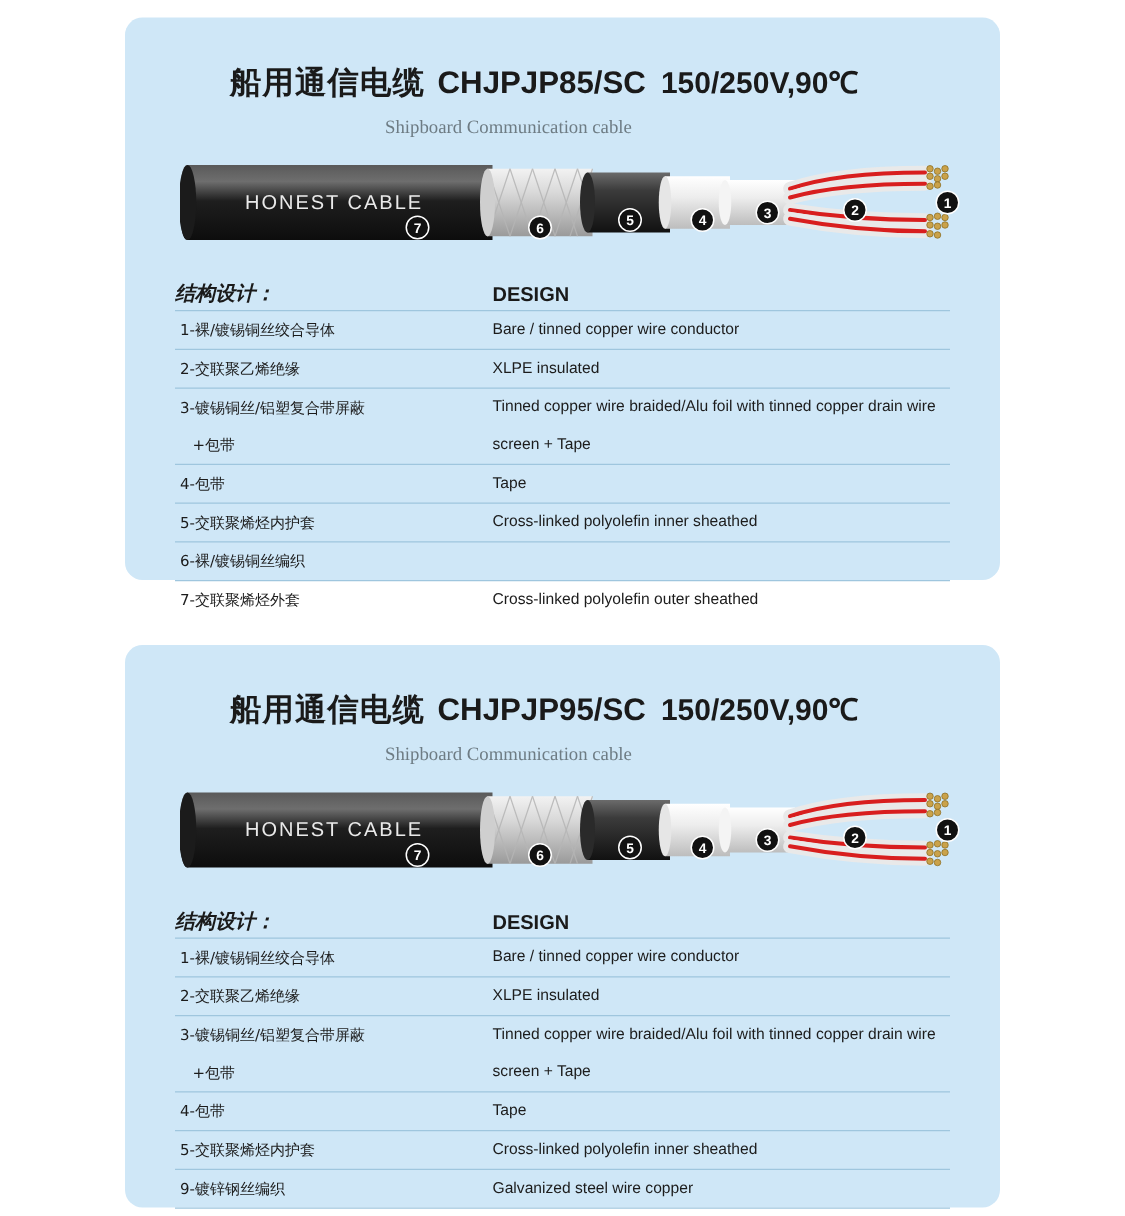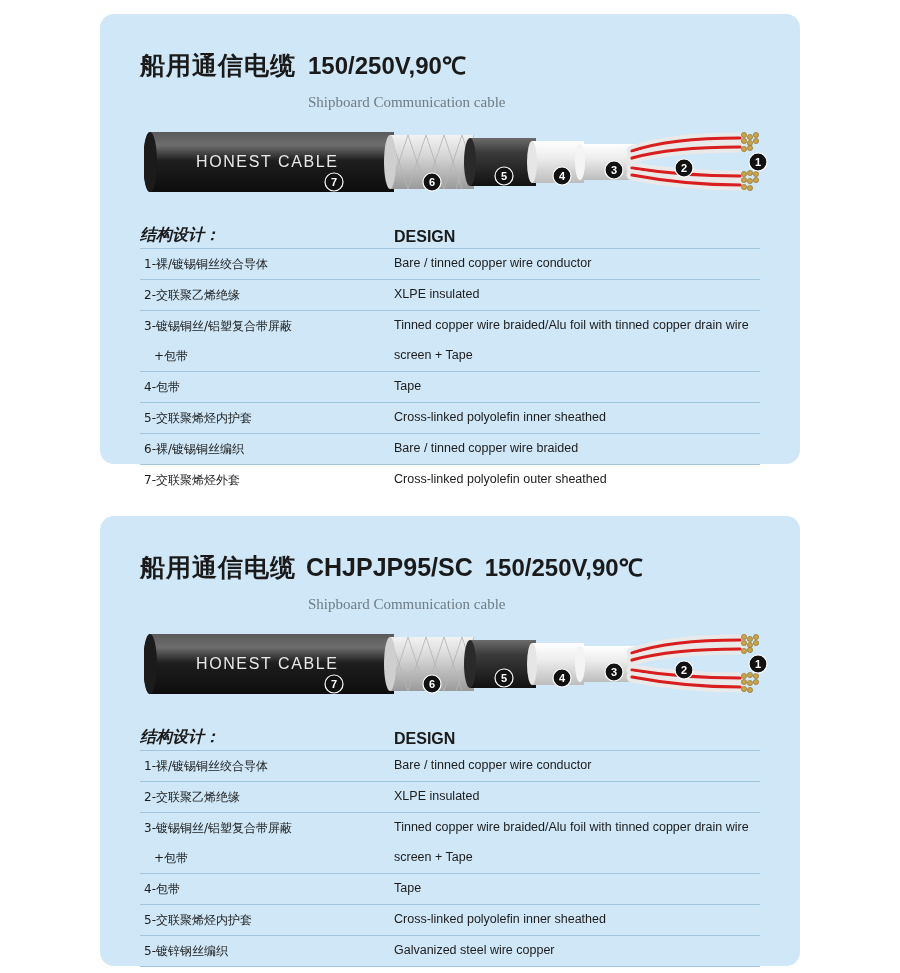--- a/index.html
+++ b/index.html
@@ -43,20 +43,21 @@
     display: flex;
     align-items: baseline;
     white-space: nowrap;
   }
   .title-cn {
     font-family: "DejaVu Sans", sans-serif;
     font-weight: bold;
     font-size: 25px;
     color: #1a1a1a;
     letter-spacing: 1px;
+    margin-left: 44px;
   }
   .title-code {
     font-family: "Liberation Sans", sans-serif;
     font-weight: bold;
     font-size: 25px;
     color: #1a1a1a;
     margin-left: 10px;
     letter-spacing: 0px;
   }
   .title-spec {
@@ -140,20 +141,21 @@
 </style>
 </head>
 <body>
 
 <div class="page">
 
   <div class="card" id="card-0">
     <div class="card-inner">
       <div class="title-row">
         <span class="title-cn">船用通信电缆</span>
+        <span class="title-code">CHJPJP85/SC</span>
         <span class="title-spec">150/250V,90℃</span>
       </div>
       <div class="subtitle">Shipboard Communication cable</div>
 
       <div class="cable">
         <svg width="640" height="88" viewBox="0 0 640 88" xmlns="http://www.w3.org/2000/svg">
           <defs>
             <linearGradient id="g-outer0" x1="0" y1="0" x2="0" y2="1">
               <stop offset="0%" stop-color="#5a5a5a"></stop>
               <stop offset="22%" stop-color="#6e6e6e"></stop>
@@ -278,21 +280,20 @@
         <div class="row">
           <div class="cell-cn">4-包带</div>
           <div class="cell-en">Tape</div>
         </div>
         <div class="row">
           <div class="cell-cn">5-交联聚烯烃内护套</div>
           <div class="cell-en">Cross-linked  polyolefin inner sheathed</div>
         </div>
         <div class="row">
           <div class="cell-cn">6-裸/镀锡铜丝编织</div>
-          <div class="cell-en">Bare / tinned copper wire braided</div>
         </div>
         <div class="row nb">
           <div class="cell-cn">7-交联聚烯烃外套</div>
           <div class="cell-en">Cross-linked  polyolefin  outer  sheathed</div>
         </div>
       </div>
     </div>
   </div>
 
   <div class="card" id="card-1">
@@ -429,21 +430,21 @@
         </div>
         <div class="row">
           <div class="cell-cn">4-包带</div>
           <div class="cell-en">Tape</div>
         </div>
         <div class="row">
           <div class="cell-cn">5-交联聚烯烃内护套</div>
           <div class="cell-en">Cross-linked  polyolefin inner sheathed</div>
         </div>
         <div class="row">
-          <div class="cell-cn">5-镀锌钢丝编织</div>
+          <div class="cell-cn">9-镀锌钢丝编织</div>
           <div class="cell-en">Galvanized  steel  wire  copper</div>
         </div>
         <div class="row nb">
           
           
         </div>
       </div>
     </div>
   </div>
 

